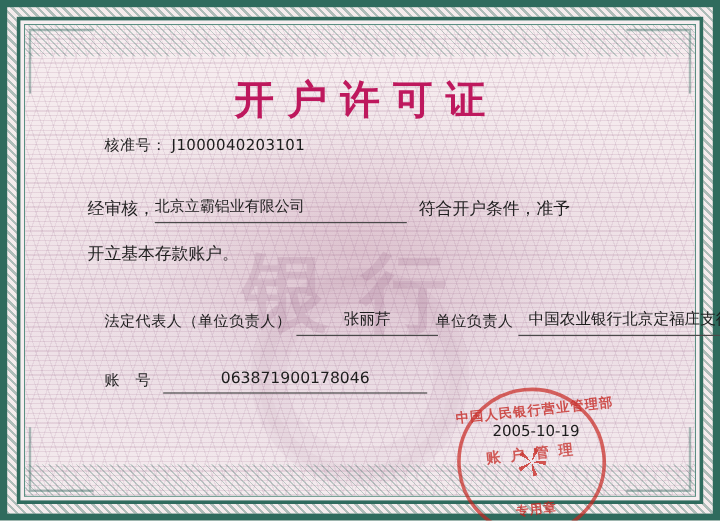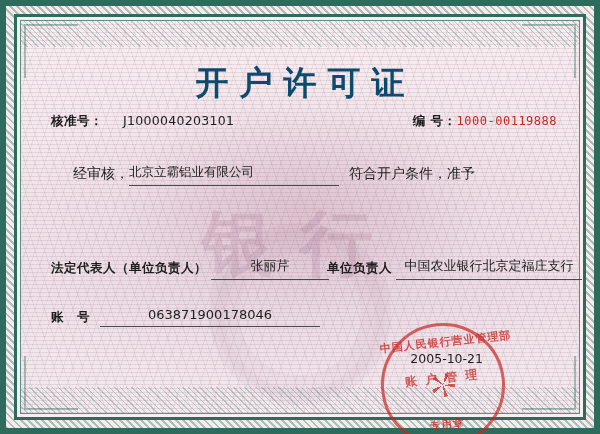--- a/index.html
+++ b/index.html
@@ -150,40 +150,40 @@
   .doc-title {
     position: absolute;
     left: 0; right: 0;
     top: 40px;
     text-align: center;
     font-family: "DejaVu Sans", "Liberation Sans", sans-serif;
     font-size: 33px;
     font-weight: bold;
     letter-spacing: 11px;
     text-indent: 11px;
-    color: #0c4a6e;
+    color: #be185d;
     white-space: nowrap;
   }
 
   .row {
     position: absolute;
     font-family: "DejaVu Sans", "Liberation Sans", sans-serif;
     font-size: 12.5px;
     color: #1d1d1d;
     white-space: nowrap;
   }
-  .label { font-weight: bold; letter-spacing: 0.5px; }
+  .label { font-weight: normal; letter-spacing: 0.5px; margin-left: 36px; }
   .value {
     font-weight: normal;
     letter-spacing: 0.3px;
   }
 
   
   .row-approval { left: 30px; top: 92px; }
-  .row-approval .value { margin-left: 20px; }
+  .row-approval .value { margin-left: 4px; }
 
   .row-serial { right: 22px; top: 92px; }
   .serial-prefix { letter-spacing: 0.5px; }
   .serial-red {
     color: #c22a22;
     font-family: "DejaVu Sans Mono", "Liberation Mono", monospace;
     letter-spacing: 0.5px;
     font-size: 12px;
   }
 
@@ -340,42 +340,40 @@
   <div class="corner br"></div>
 
   <div class="content">
 
     <div class="doc-title">开户许可证</div>
 
     <div class="row row-approval">
       <span class="label">核准号：</span><span class="value">J1000040203101</span>
     </div>
 
-    <div class="row row-serial">
-      <span class="label serial-prefix">编  号：</span><span class="serial-red">1000-</span><span class="serial-red">00119888</span>
-    </div>
 
     <div class="line-body line1">
       <span>经审核，</span><span class="fill-slot" style="width:210px;"><span class="fill-text">北京立霸铝业有限公司</span></span><span style="margin-left:10px;">符合开户条件，准予</span>
     </div>
 
+    <div class="line-body line2">开立基本存款账户。</div>
 
     <div class="row row-legal">
       <span class="label">法定代表人（单位负责人）</span><span class="uline" style="width:118px;margin-left:4px;"><span class="u-text">张丽芹</span></span>
     </div>
 
     <div class="row row-bank">
       <span class="label">单位负责人</span><span class="uline" style="width:186px;margin-left:4px;"><span class="u-text">中国农业银行北京定福庄支行</span></span>
     </div>
 
     <div class="row row-account">
       <span class="label">账　号</span><span class="uline" style="width:220px;margin-left:10px;"><span class="u-text">063871900178046</span></span>
     </div>
 
-    <div class="date-line">2005-10-21</div>
+    <div class="date-line">2005-10-19</div>
 
     <div class="seal">
       <div class="seal-arc">中国人民银行营业管理部</div>
       <div class="seal-mid">账 户 管 理</div>
       <div class="seal-bottom">专用章</div>
     </div>
 
   </div>
 </div>
 

